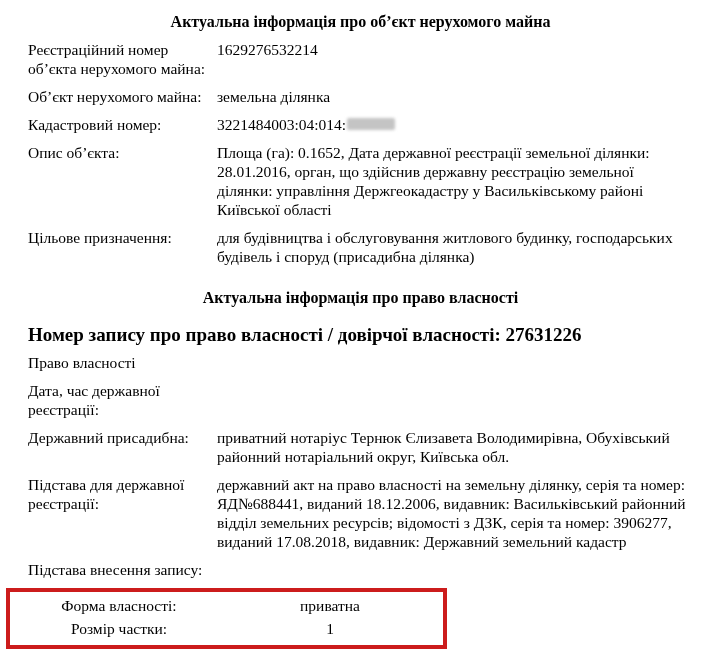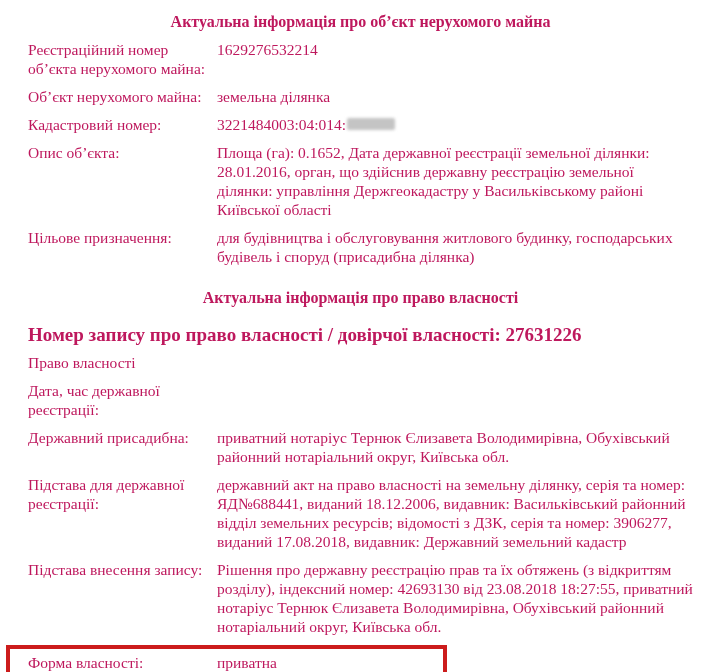--- a/index.html
+++ b/index.html
@@ -11,21 +11,21 @@
     overflow: hidden;
   }
   .page {
     box-sizing: border-box;
     width: 711px;
     height: 592px;
     padding: 12px 18px 11px 28px;
     font-family: "Liberation Serif", "DejaVu Serif", serif;
     font-size: 15.5px;
     line-height: 19px;
-    color: #be185d;
+    color: #000000;
   }
   .section-title {
     font-weight: bold;
     font-size: 16px;
     text-align: center;
     margin: 0 0 9px 0;
   }
   .section-title.second {
     margin-top: 22px;
     margin-bottom: 18px;
@@ -51,20 +51,21 @@
   .highlight-box {
     box-sizing: border-box;
     margin-left: -22px;
     margin-top: 2px;
     width: 441px;
     border: 4px solid #cc1c1c;
     padding: 4px 0 7px 18px;
   }
   .highlight-box .row {
     margin-bottom: 4px;
+    text-align: center;
   }
   .highlight-box .row:last-child {
     margin-bottom: 0;
   }
   .redacted {
     display: inline-block;
     width: 48px;
     height: 12px;
     background: #c4c4c4;
     border-radius: 2px;
@@ -122,21 +123,20 @@
     <div class="value">приватний нотаріус Тернюк Єлизавета Володимирівна, Обухівський районний нотаріальний округ, Київська обл.</div>
   </div>
 
   <div class="row">
     <div class="label">Підстава для державної реєстрації:</div>
     <div class="value">державний акт на право власності на земельну ділянку, серія та номер: ЯД№688441, виданий 18.12.2006, видавник: Васильківський районний відділ земельних ресурсів; відомості з ДЗК, серія та номер: 3906277, виданий 17.08.2018, видавник: Державний земельний кадастр</div>
   </div>
 
   <div class="row">
     <div class="label">Підстава внесення запису:</div>
-    <div class="value">Рішення про державну реєстрацію прав та їх обтяжень (з відкриттям розділу), індексний номер: 42693130 від 23.08.2018 18:27:55, приватний нотаріус Тернюк Єлизавета Володимирівна, Обухівський районний нотаріальний округ, Київська обл.</div>
   </div>
 
   <div class="highlight-box" style="border-color: rgb(204, 28, 28);">
     <div class="row">
       <div class="label">Форма власності:</div>
       <div class="value">приватна</div>
     </div>
     <div class="row">
       <div class="label">Розмір частки:</div>
       <div class="value">1</div>

